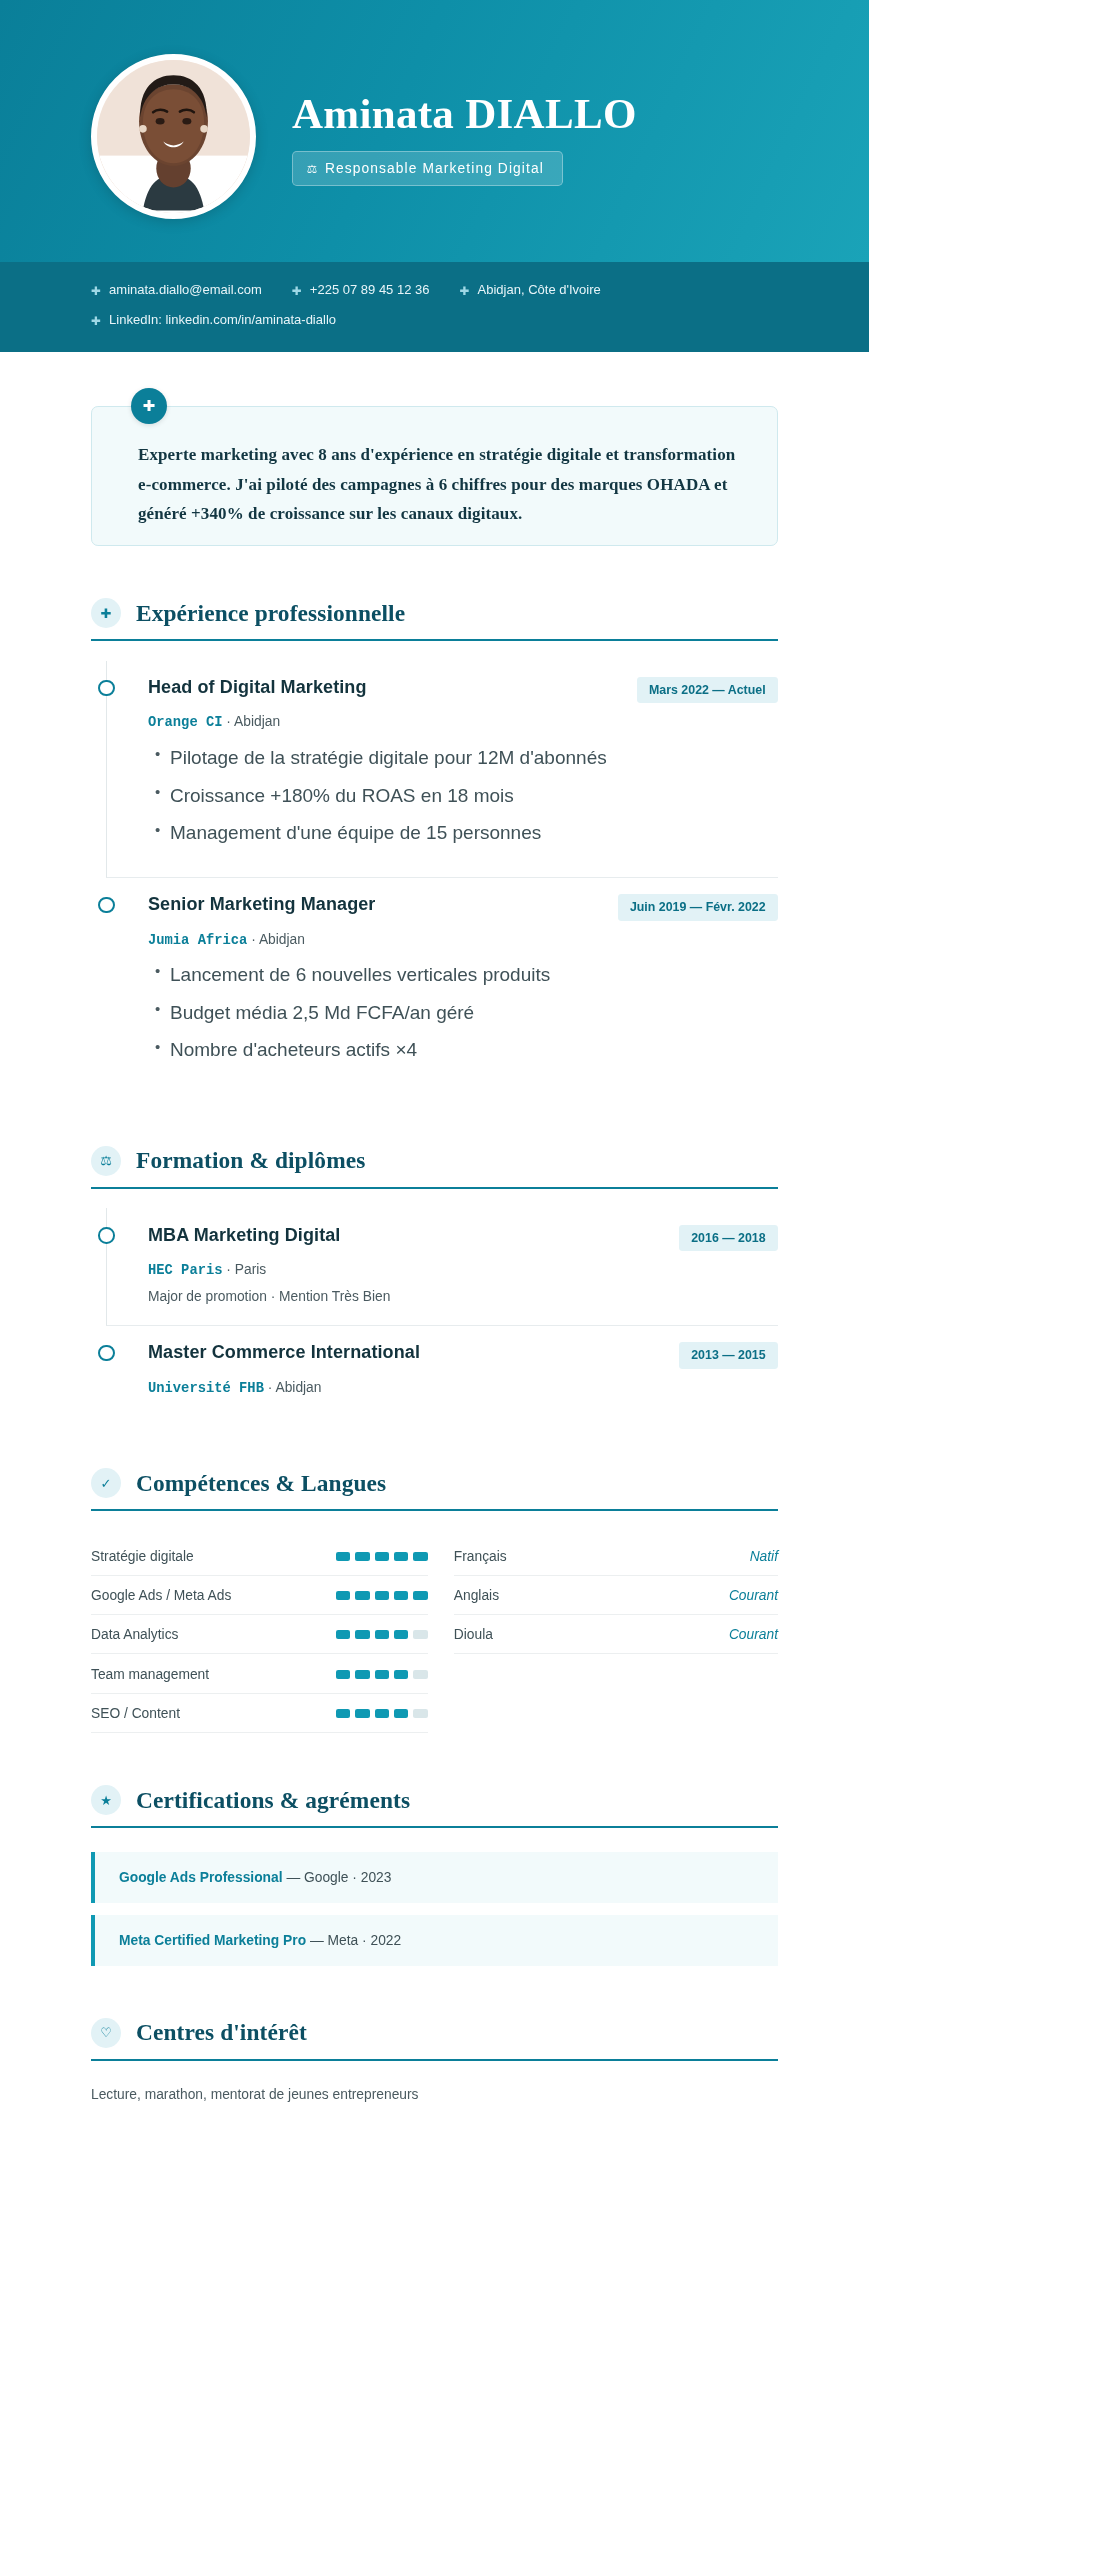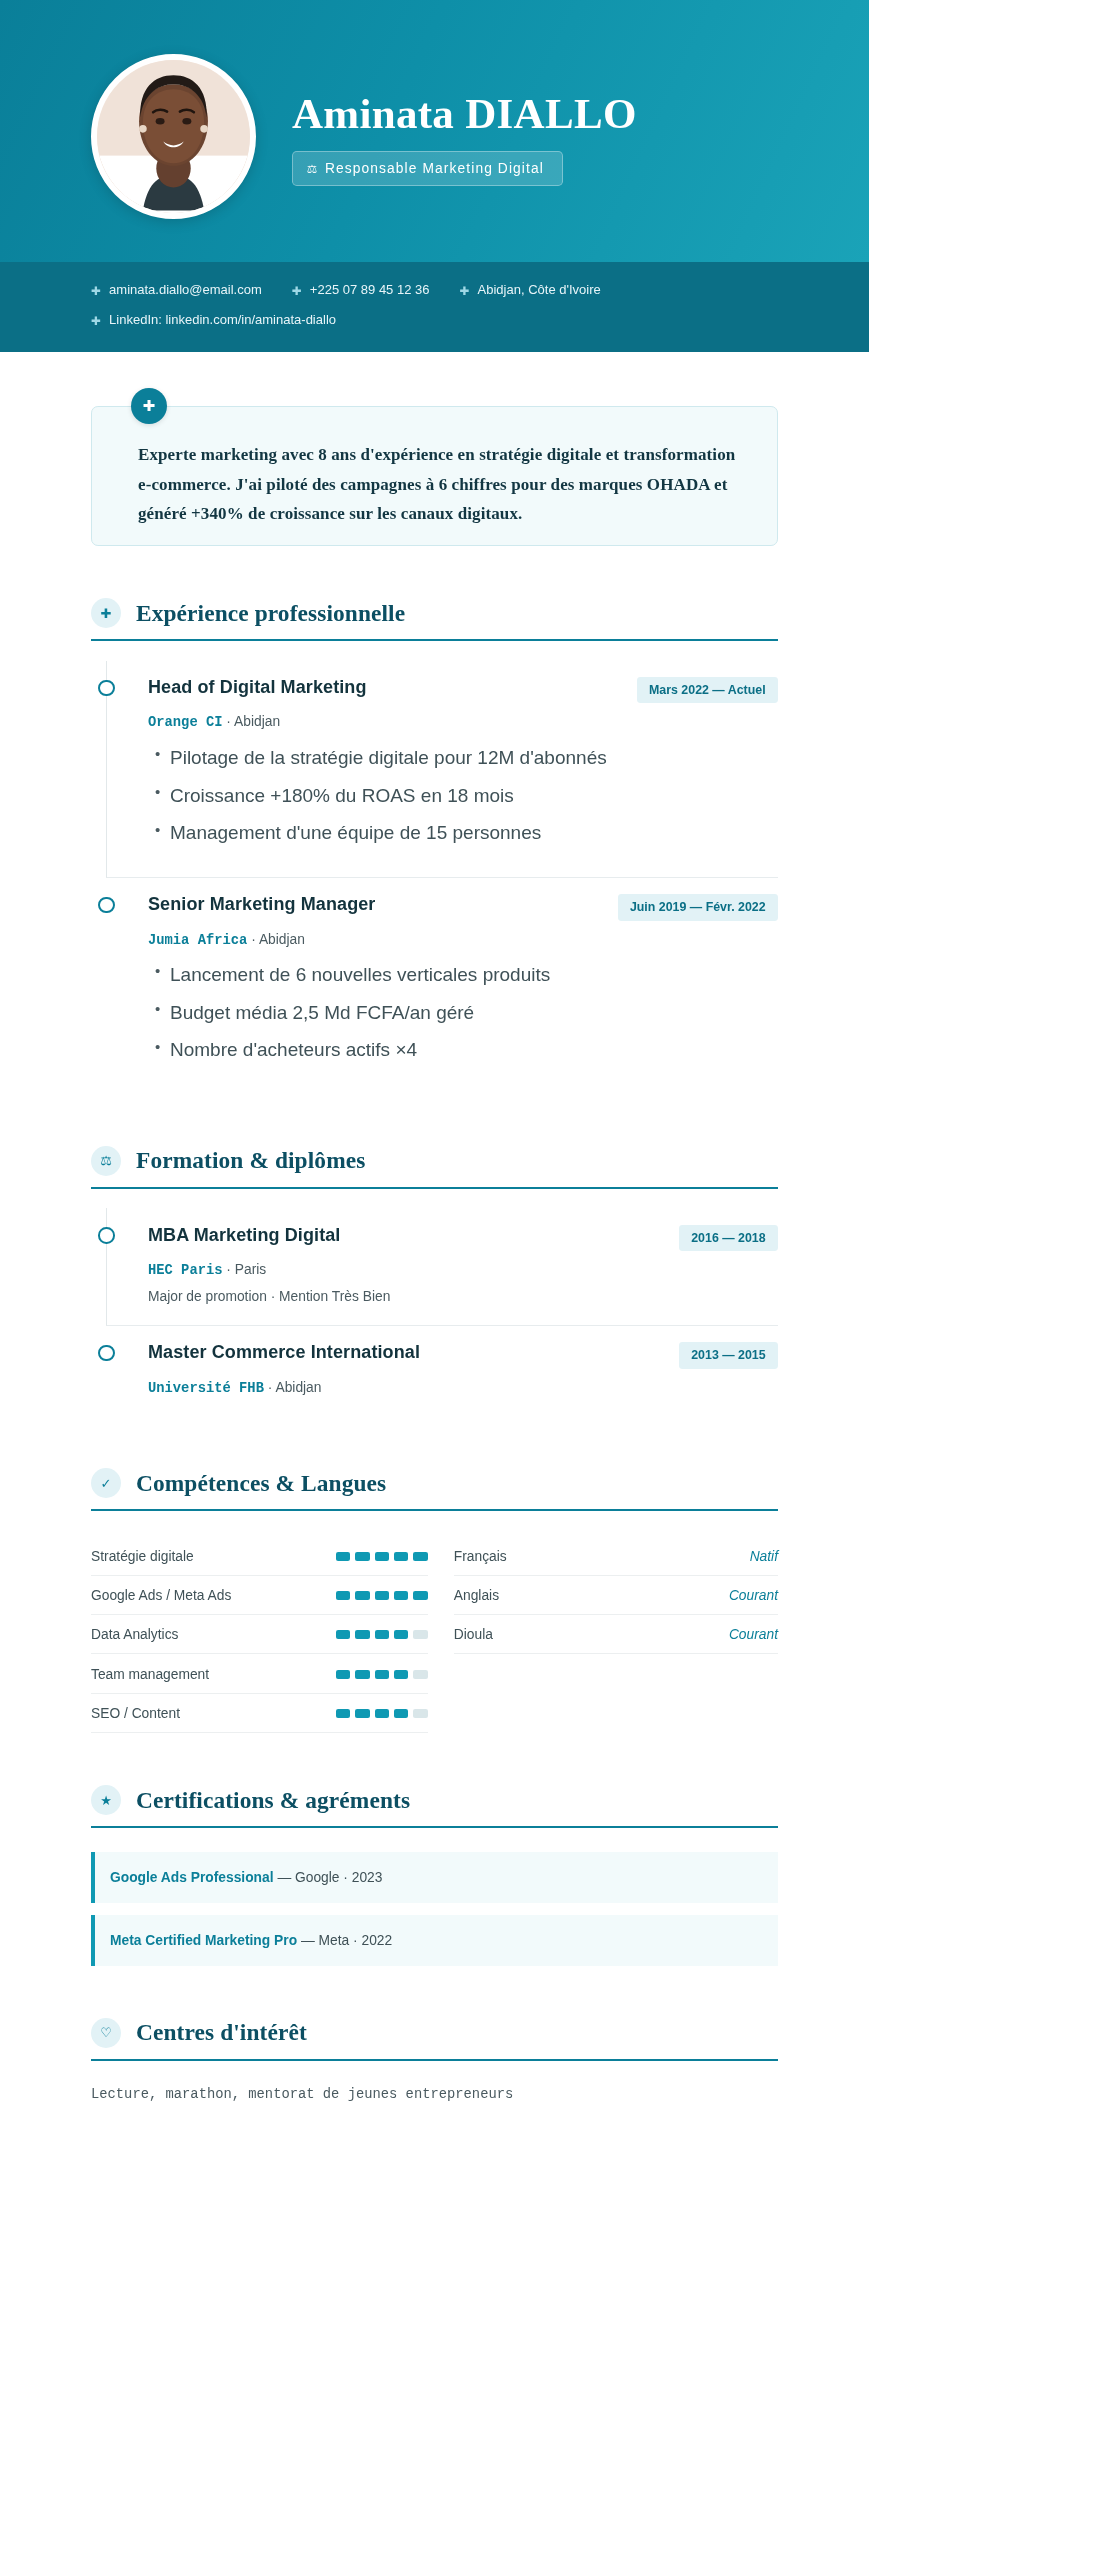--- a/index.html
+++ b/index.html
@@ -255,34 +255,33 @@
     font-size: 13.8px;
     color: #0b7f99;
     font-style: italic;
   }
 
   
   .cert-list { margin-top: 23.4px; }
   .cert-item {
     background: #f2fafb;
     border-left: 4.1px solid #0f99b3;
-    padding: 18px 15px;
+    padding: 18px 24px;
     font-size: 13.8px;
     color: #3f5157;
     margin-bottom: 12.4px;
   }
   .cert-item .cname { color: #0b7f99; font-weight: bold; }
 
   
   .interests {
     margin-top: 26px;
     font-size: 13.8px;
     color: #4a5a60;
     padding-bottom: 27.6px;
-    font-family: Liberation Mono, monospace;
   }
 </style>
 </head>
 <body>
 
 <div class="page">
 
   <div class="header">
     <div class="header-inner">
       <div class="avatar">

